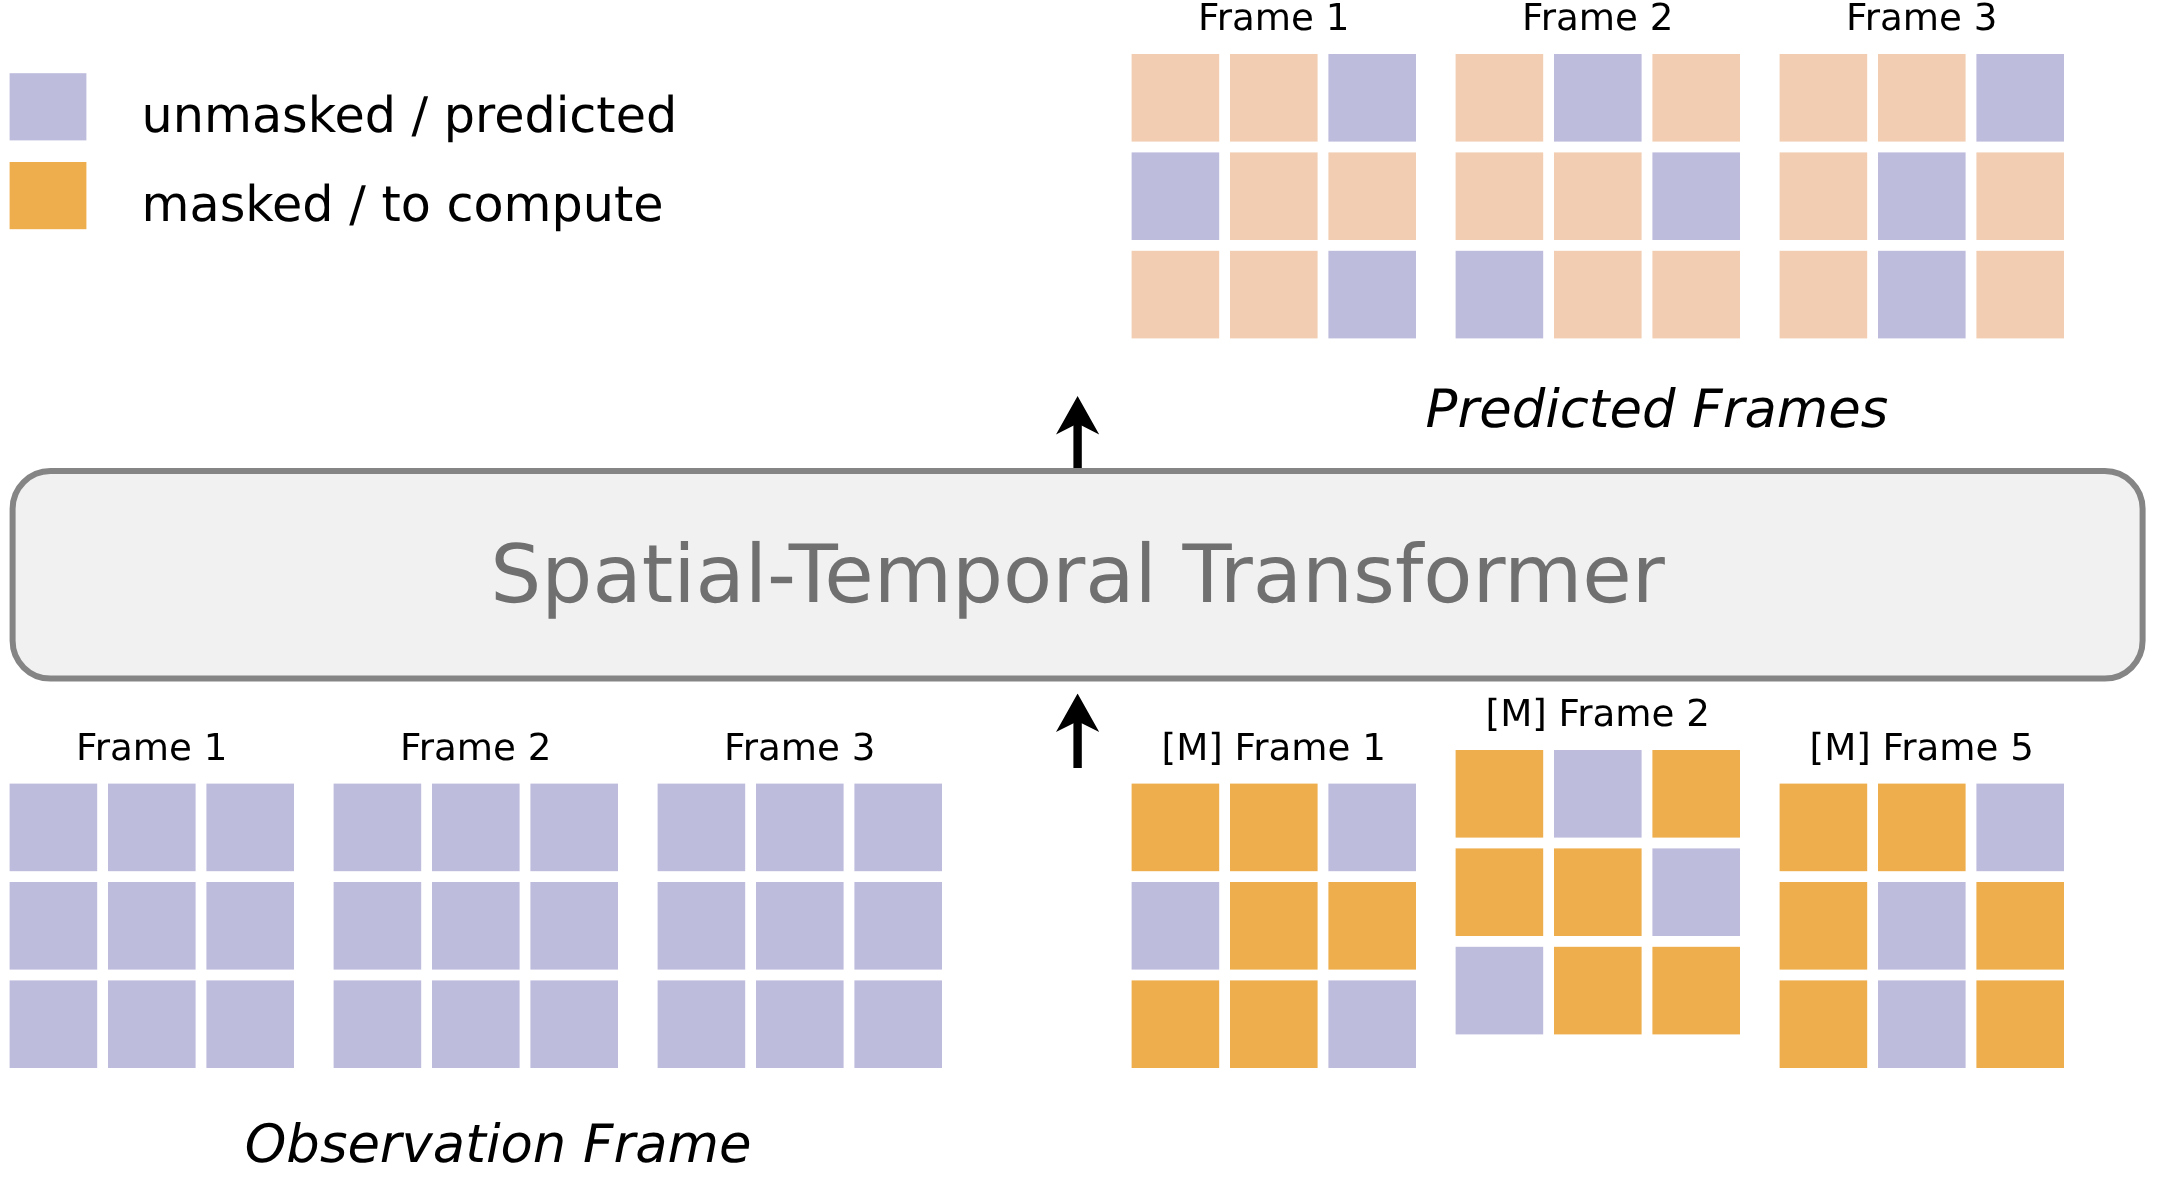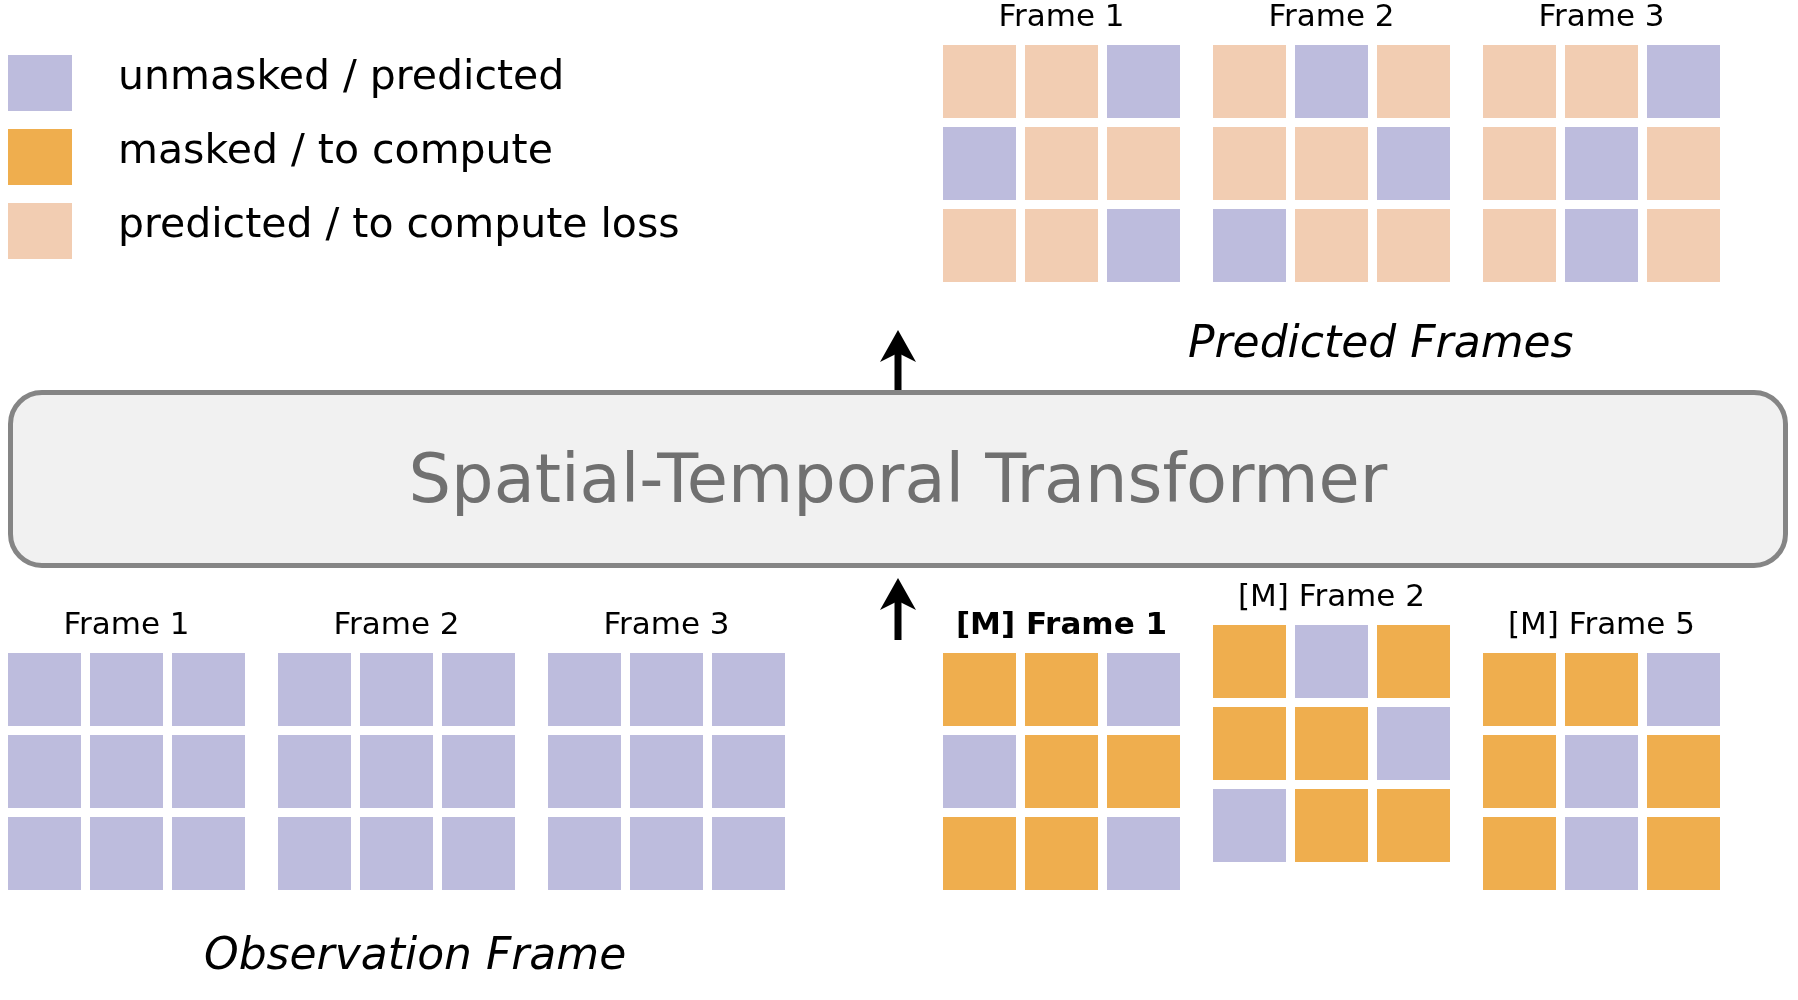--- a/index.html
+++ b/index.html
@@ -20,21 +20,21 @@
 
   
   .legend {
     position: absolute;
     left: 8px;
     top: 55px;
     width: 800px;
   }
   .legend-row {
     display: flex;
-    align-items: flex-start;
+    align-items: flex-end;
     height: 62px;
     margin-bottom: 12px;
   }
   .legend-swatch {
     width: 64px;
     height: 56px;
     flex: 0 0 auto;
   }
   .legend-label {
     margin-left: 46px;
@@ -116,24 +116,20 @@
 
   <div class="legend">
     <div class="legend-row">
       <div class="legend-swatch" style="background: rgb(189, 188, 221);"></div>
       <div class="legend-label">unmasked / predicted</div>
     </div>
     <div class="legend-row">
       <div class="legend-swatch" style="background: rgb(239, 174, 78);"></div>
       <div class="legend-label">masked / to compute</div>
     </div>
-    <div class="legend-row">
-      <div class="legend-swatch" style="background: rgb(242, 205, 178);"></div>
-      <div class="legend-label">predicted / to compute loss</div>
-    </div>
   </div>
 
   <div class="frame-group" style="left:943px; top:0px;">
     <div class="frame-title">Frame 1</div>
     <div class="grid">
         <div class="cell" style="background: rgb(242, 205, 178);"></div>
         <div class="cell" style="background: rgb(242, 205, 178);"></div>
         <div class="cell" style="background: rgb(189, 188, 221);"></div>
         <div class="cell" style="background: rgb(189, 188, 221);"></div>
         <div class="cell" style="background: rgb(242, 205, 178);"></div>
@@ -224,21 +220,21 @@
         <div class="cell" style="background: rgb(189, 188, 221);"></div>
         <div class="cell" style="background: rgb(189, 188, 221);"></div>
         <div class="cell" style="background: rgb(189, 188, 221);"></div>
         <div class="cell" style="background: rgb(189, 188, 221);"></div>
         <div class="cell" style="background: rgb(189, 188, 221);"></div>
         <div class="cell" style="background: rgb(189, 188, 221);"></div>
         <div class="cell" style="background: rgb(189, 188, 221);"></div>
       </div>
   </div>
 
-  <div class="frame-group" style="left:943px; top:608px;font-weight:bold;">
+  <div class="frame-group" style="left:943px; top:608px;">
     <div class="frame-title">[M] Frame 1</div>
     <div class="grid">
         <div class="cell" style="background: rgb(239, 174, 78);"></div>
         <div class="cell" style="background: rgb(239, 174, 78);"></div>
         <div class="cell" style="background: rgb(189, 188, 221);"></div>
         <div class="cell" style="background: rgb(189, 188, 221);"></div>
         <div class="cell" style="background: rgb(239, 174, 78);"></div>
         <div class="cell" style="background: rgb(239, 174, 78);"></div>
         <div class="cell" style="background: rgb(239, 174, 78);"></div>
         <div class="cell" style="background: rgb(239, 174, 78);"></div>

